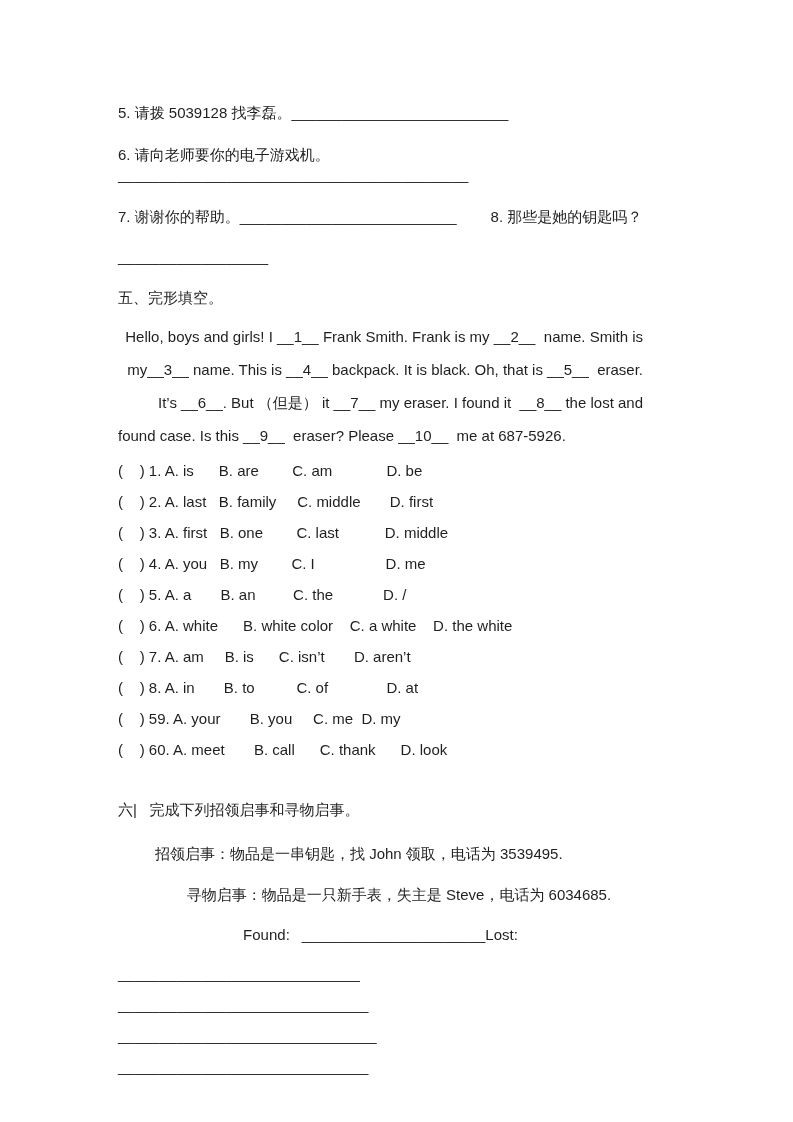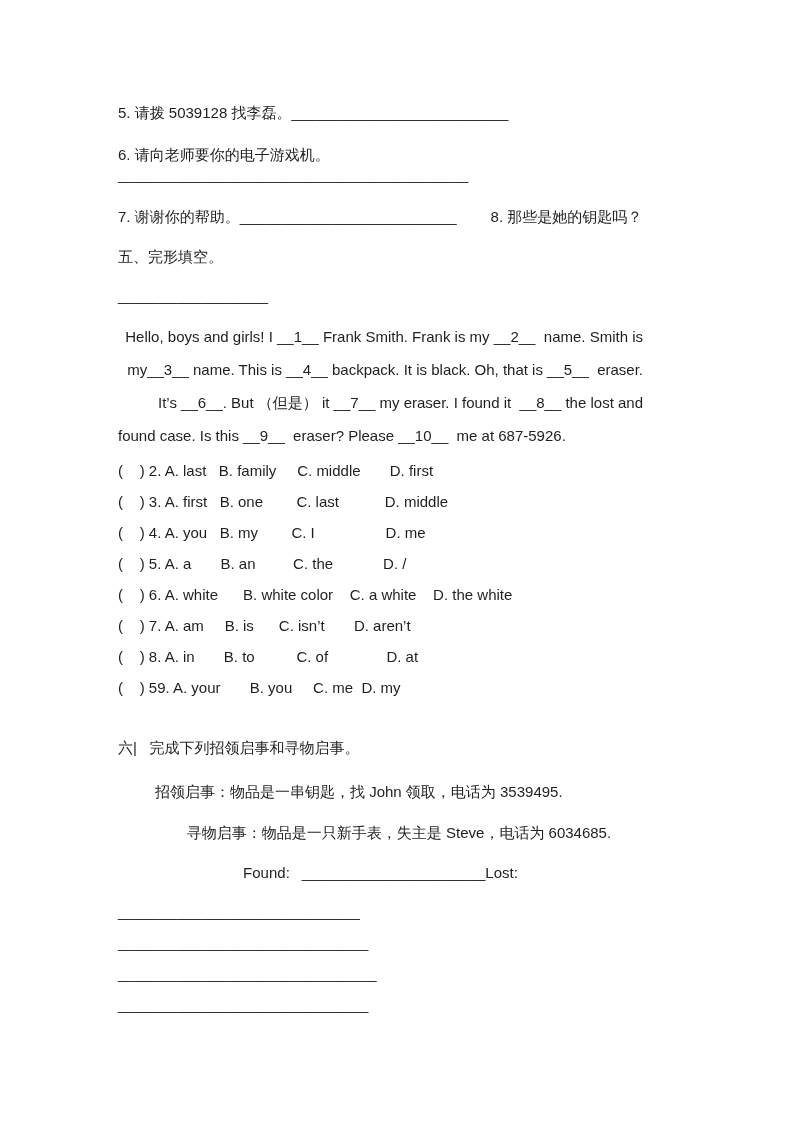--- a/index.html
+++ b/index.html
@@ -45,37 +45,39 @@
 </head>
 <body>
 
 <div class="page">
 
   <div class="line q-line">5. 请拨 5039128 找李磊。__________________________</div>
   <div class="line q-line">6. 请向老师要你的电子游戏机。__________________________________________</div>
 
   <div class="line q78-row"><span>7. 谢谢你的帮助。__________________________</span><span class="q8-part">8. 那些是她的钥匙吗？</span></div>
 
+  <div class="line q8-blank-line">__________________</div>
+
   <div class="line sec-title">五、完形填空。</div>
-
-  <div class="line q8-blank-line">__________________</div>
 
   <div class="line cloze-line">Hello, boys and girls! I __1__ Frank Smith. Frank is my __2__  name. Smith is</div>
   <div class="line cloze-line">my__3__ name. This is __4__ backpack. It is black. Oh, that is __5__  eraser.</div>
   <div class="line cloze-line">It’s __6__. But （但是） it __7__ my eraser. I found it  __8__ the lost and</div>
   <div class="line cloze-last">found case. Is this __9__  eraser? Please __10__  me at 687-5926.</div>
 
+  <div class="line opt-line">(    ) 1. A. is      B. are        C. am             D. be</div>
   <div class="line opt-line">(    ) 2. A. last   B. family     C. middle       D. first</div>
   <div class="line opt-line">(    ) 3. A. first   B. one        C. last           D. middle</div>
   <div class="line opt-line">(    ) 4. A. you   B. my        C. I                 D. me</div>
   <div class="line opt-line">(    ) 5. A. a       B. an         C. the            D. /</div>
   <div class="line opt-line">(    ) 6. A. white      B. white color    C. a white    D. the white</div>
   <div class="line opt-line">(    ) 7. A. am     B. is      C. isn’t       D. aren’t</div>
   <div class="line opt-line">(    ) 8. A. in       B. to          C. of              D. at</div>
   <div class="line opt-line">(    ) 59. A. your       B. you     C. me  D. my</div>
+  <div class="line opt-last">(    ) 60. A. meet       B. call      C. thank      D. look</div>
 
   <div class="line sec6-title">六|   完成下列招领启事和寻物启事。</div>
 
   <div class="line notice">招领启事：物品是一串钥匙，找 John 领取，电话为 3539495.</div>
   <div class="line notice notice-last">寻物启事：物品是一只新手表，失主是 Steve，电话为 6034685.</div>
 
   <div class="found-lost-row">
     <span><span>Found:</span><span class="found-blank">______________________</span></span>
     <span>Lost:</span>
   </div>

